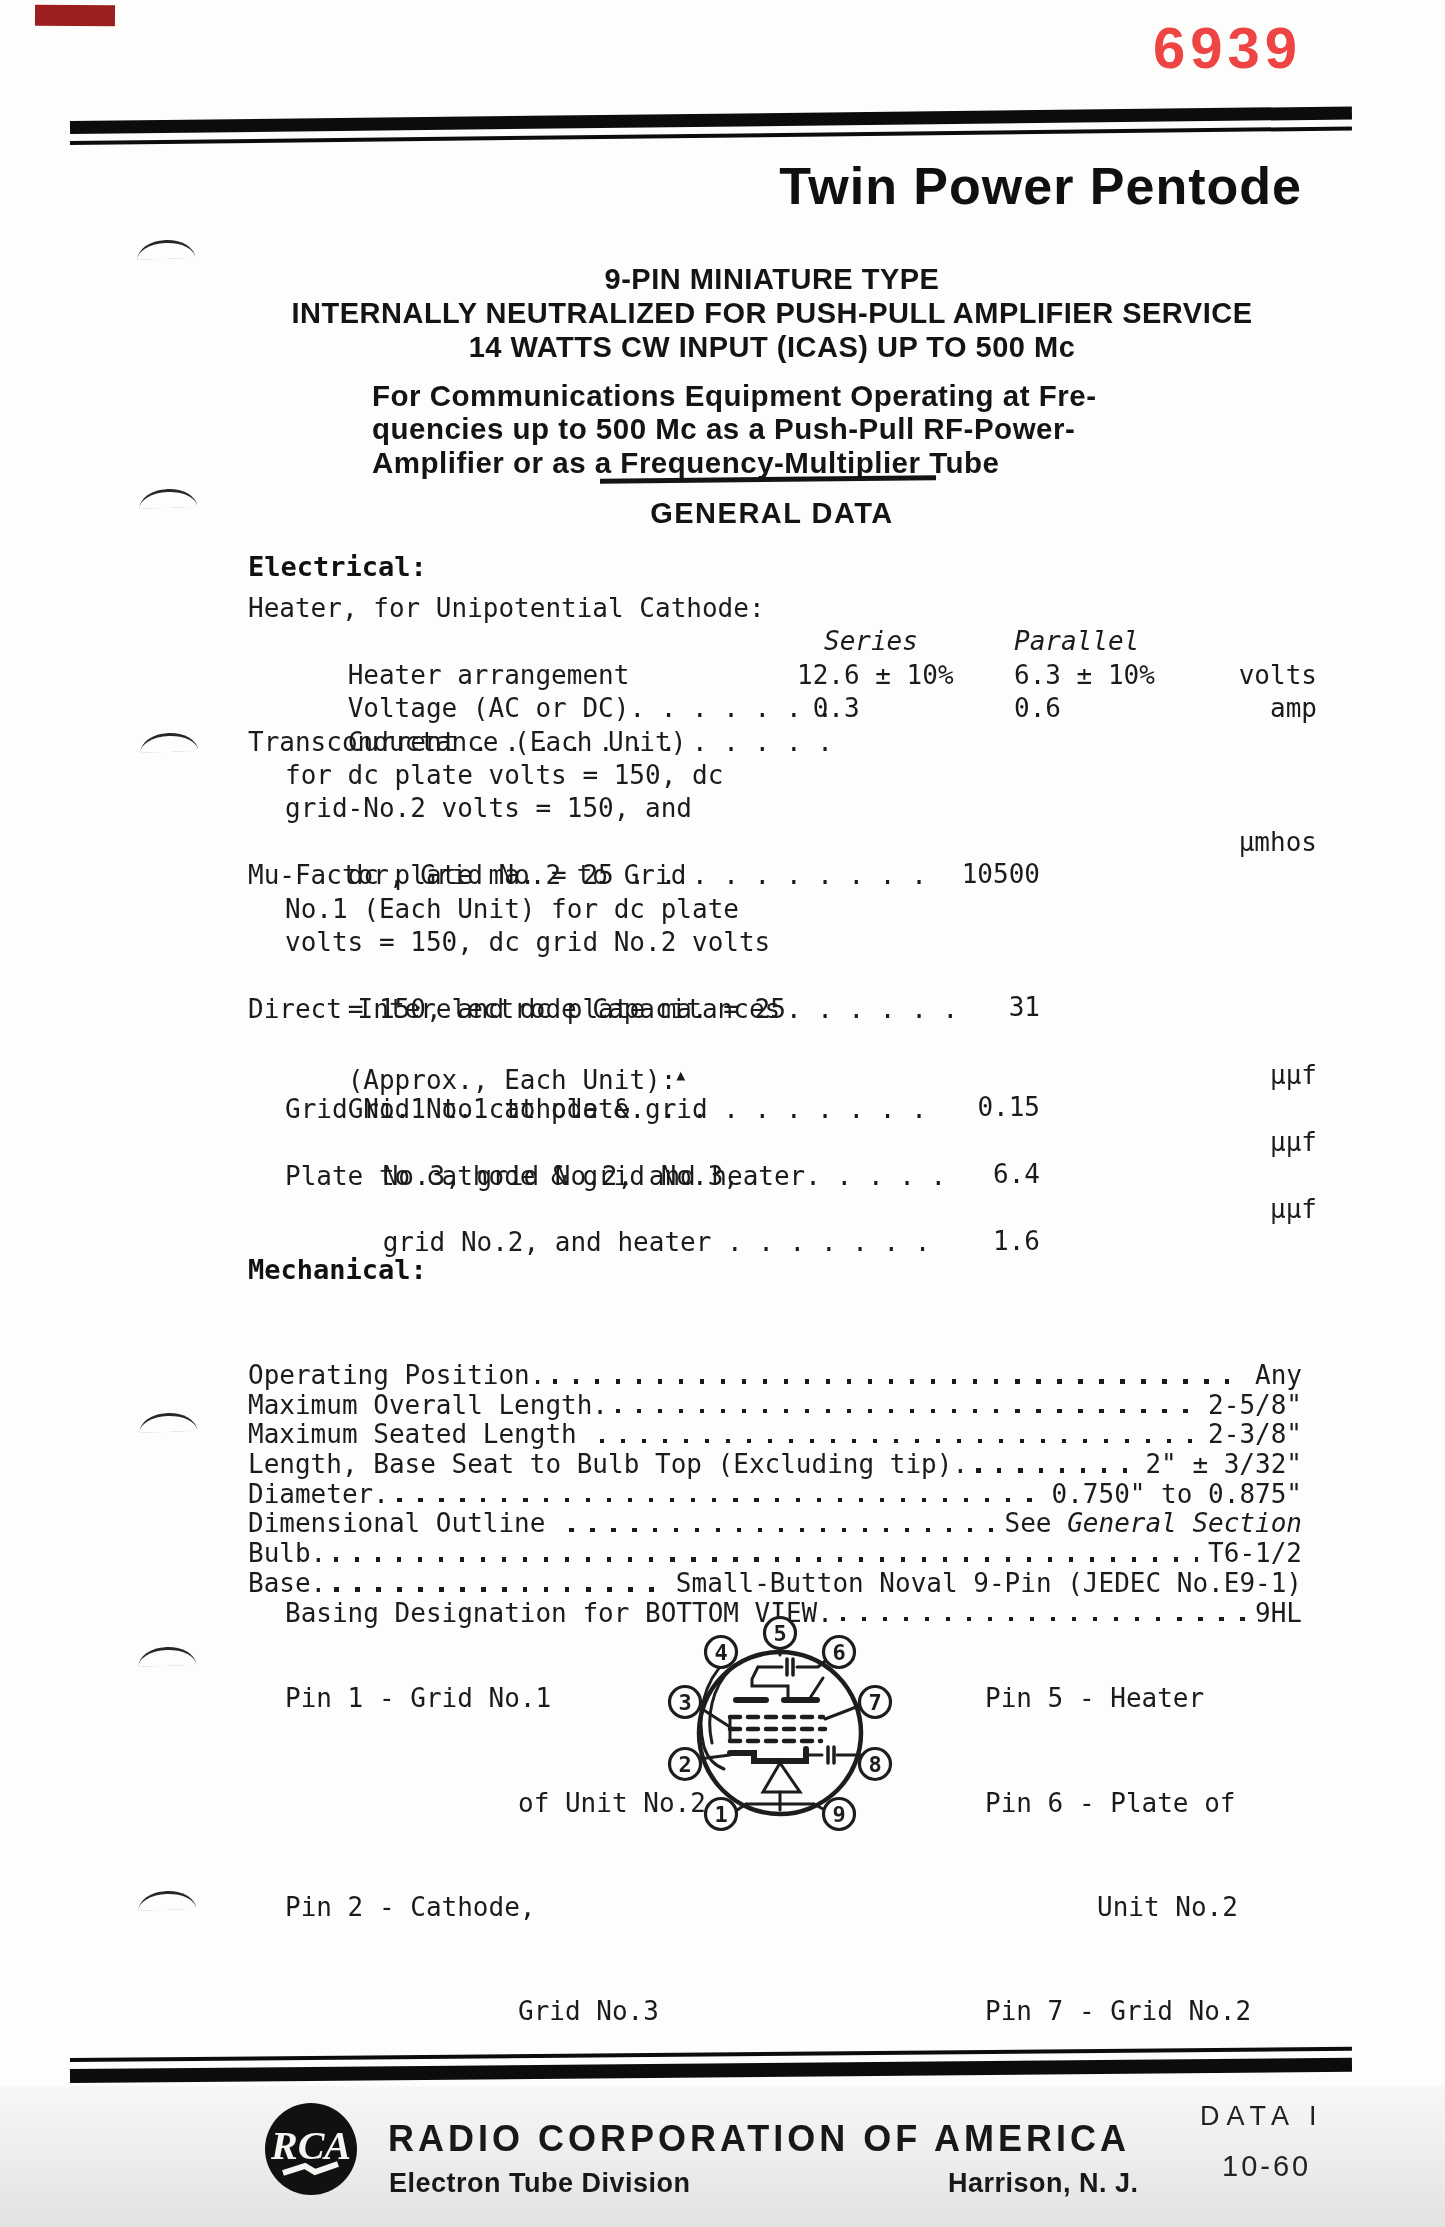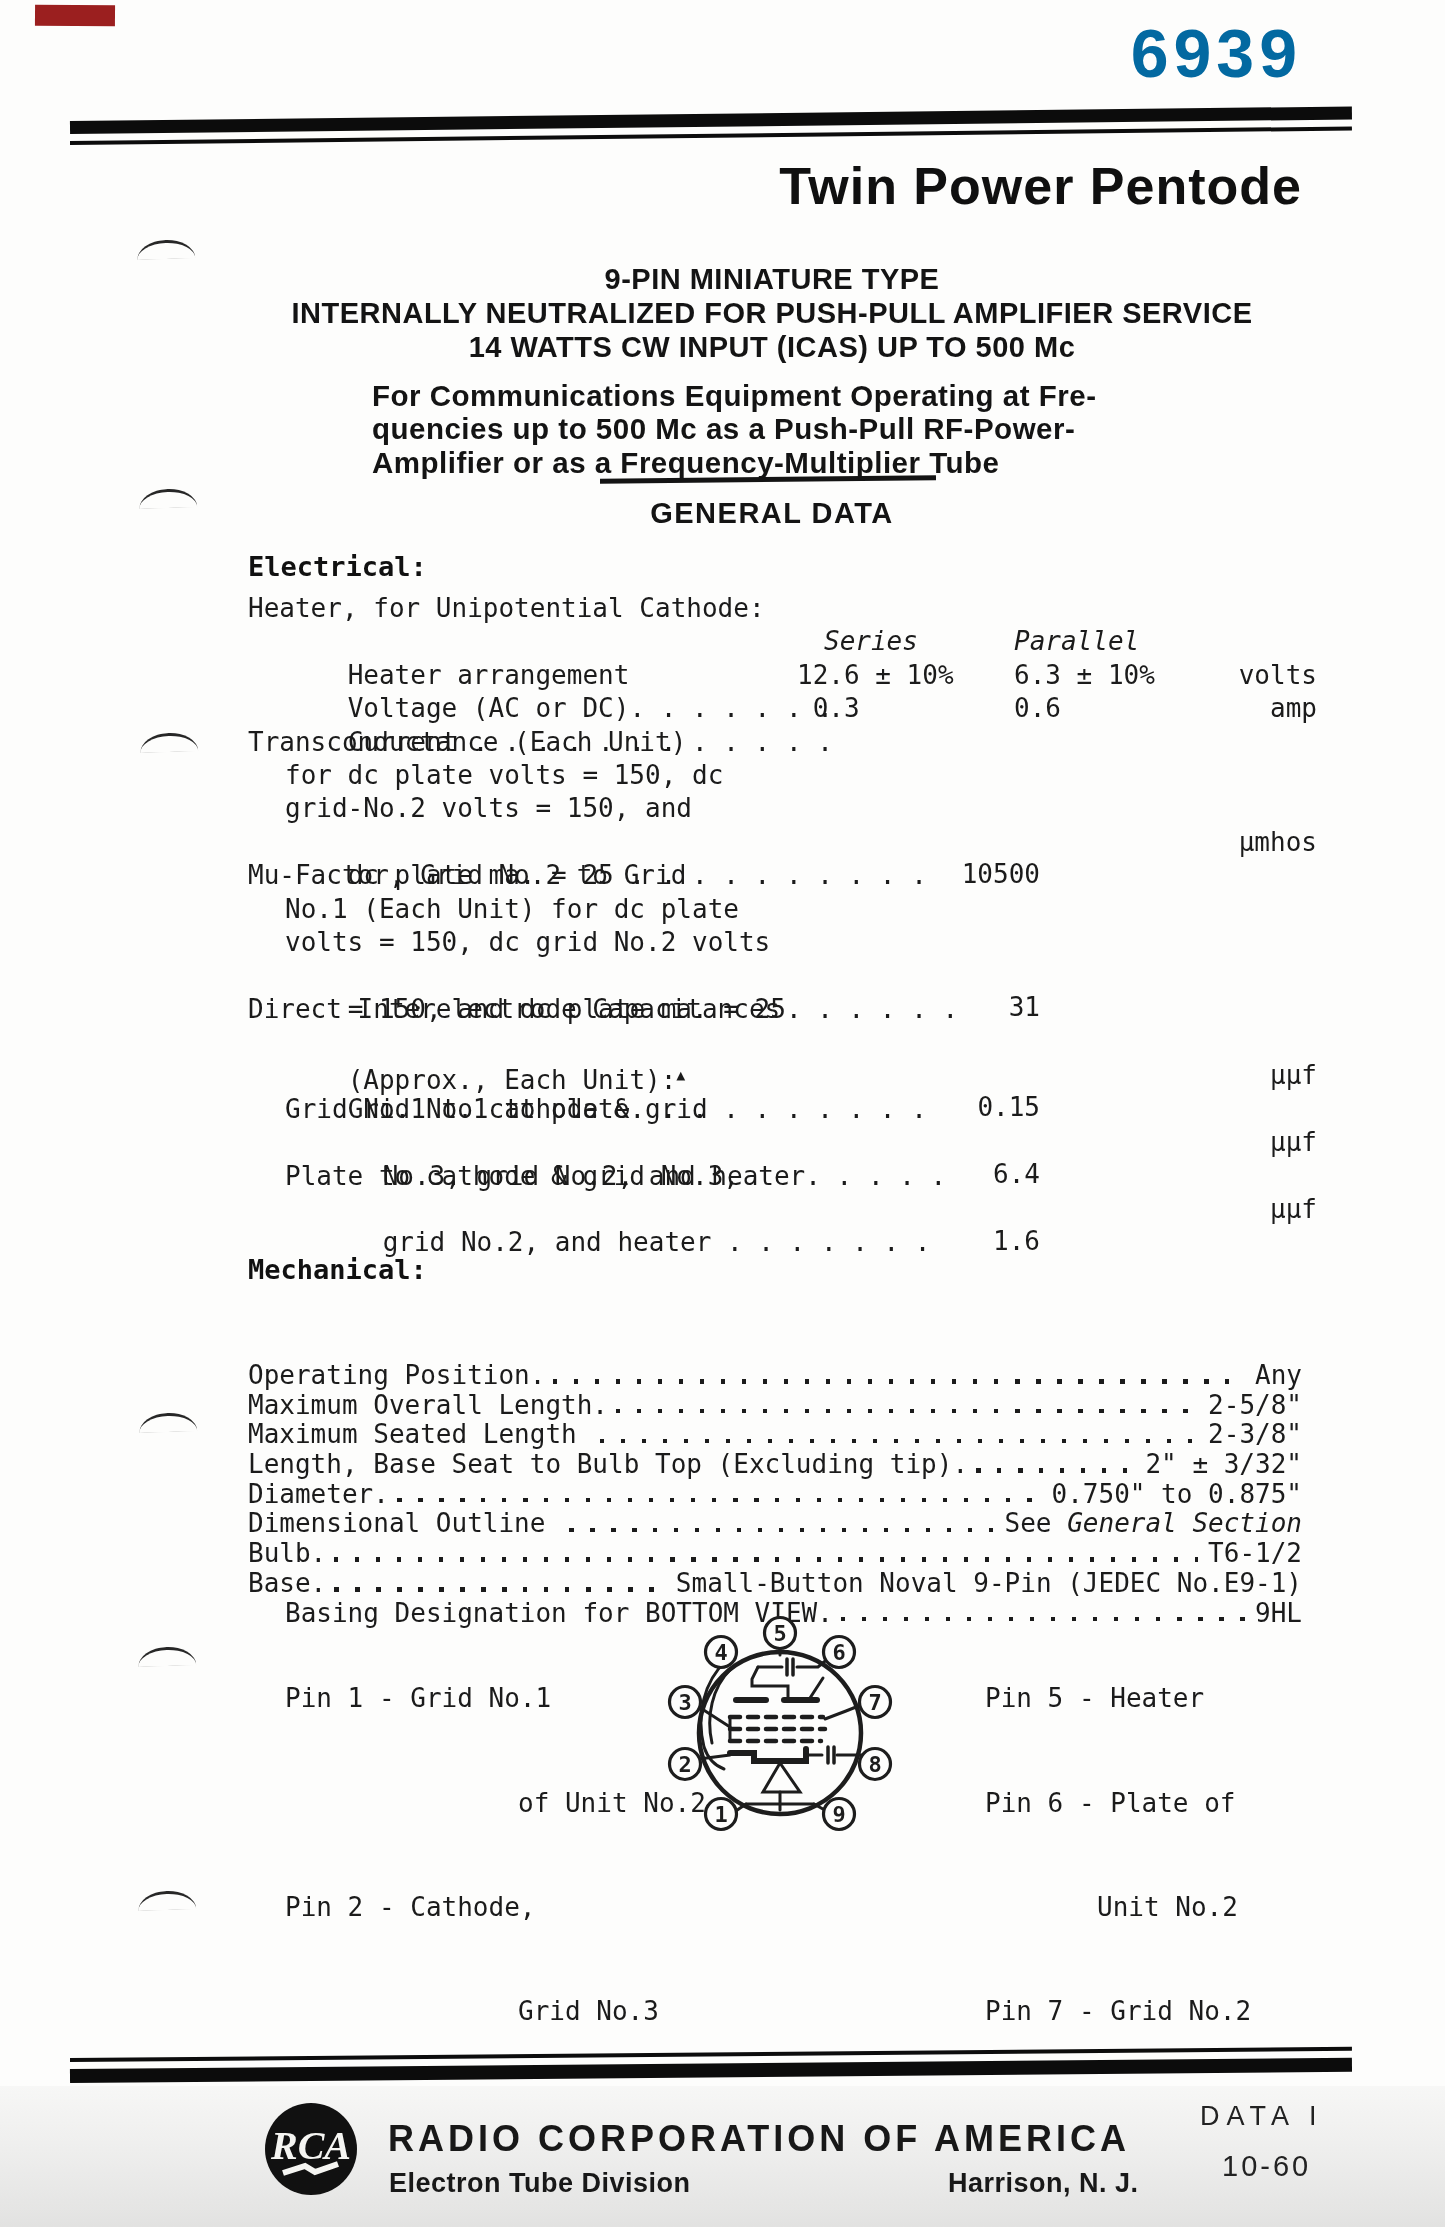--- a/index.html
+++ b/index.html
@@ -12,21 +12,21 @@
   .sans{font-family:"Liberation Sans","DejaVu Sans",sans-serif;font-weight:bold;}
   .mono{font-family:"DejaVu Sans Mono",monospace;}
   .it{font-style:italic;}
 
   
   .red-tab{left:35px;top:5px;width:80px;height:21px;background:#9b1f1f;transform:rotate(.4deg);}
   .arc-mark{width:58px;height:16px;border-top:3.5px solid #272727;
             border-radius:50% 50% 0 0 / 100% 100% 0 0;transform:rotate(-2deg);}
 
   
-  .tube-number{right:143px;top:14px;font-size:68px;letter-spacing:5px;color:#0369a1;}
+  .tube-number{right:143px;top:14px;font-size:58px;letter-spacing:5px;color:#ef4444;}
   .rule-thick-top{left:70px;top:121px;width:1282px;height:13px;background:#0c0c0c;
                   transform:rotate(-.65deg);transform-origin:left center;}
   .rule-thin-top{left:70px;top:141px;width:1282px;height:4px;background:#0c0c0c;
                  transform:rotate(-.65deg);transform-origin:left center;}
   .doc-title{right:143px;top:156px;font-size:52px;letter-spacing:1px;color:#101010;}
 
   .subtitle{left:72px;top:262px;width:1400px;text-align:center;
             font-size:29px;line-height:34px;letter-spacing:.5px;color:#141414;}
   .description{left:372px;top:379px;font-size:29.5px;line-height:33.4px;
                letter-spacing:.5px;color:#141414;}

